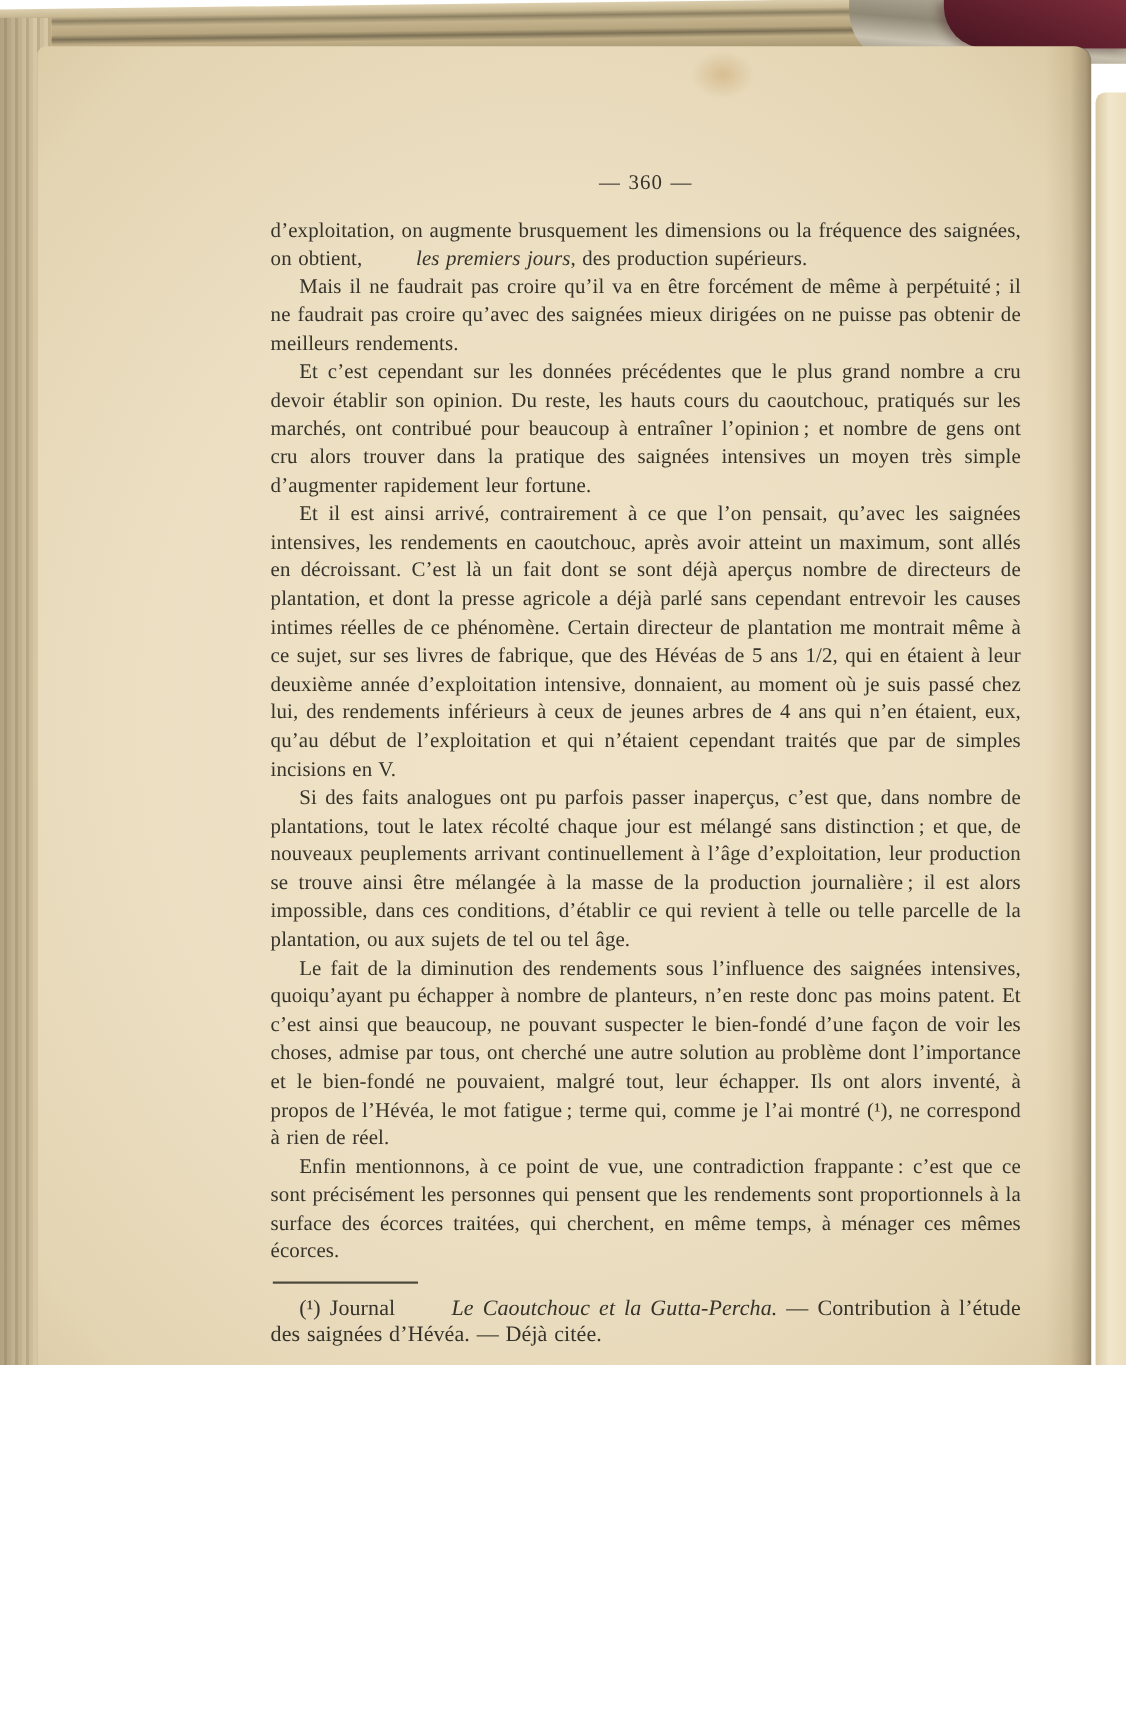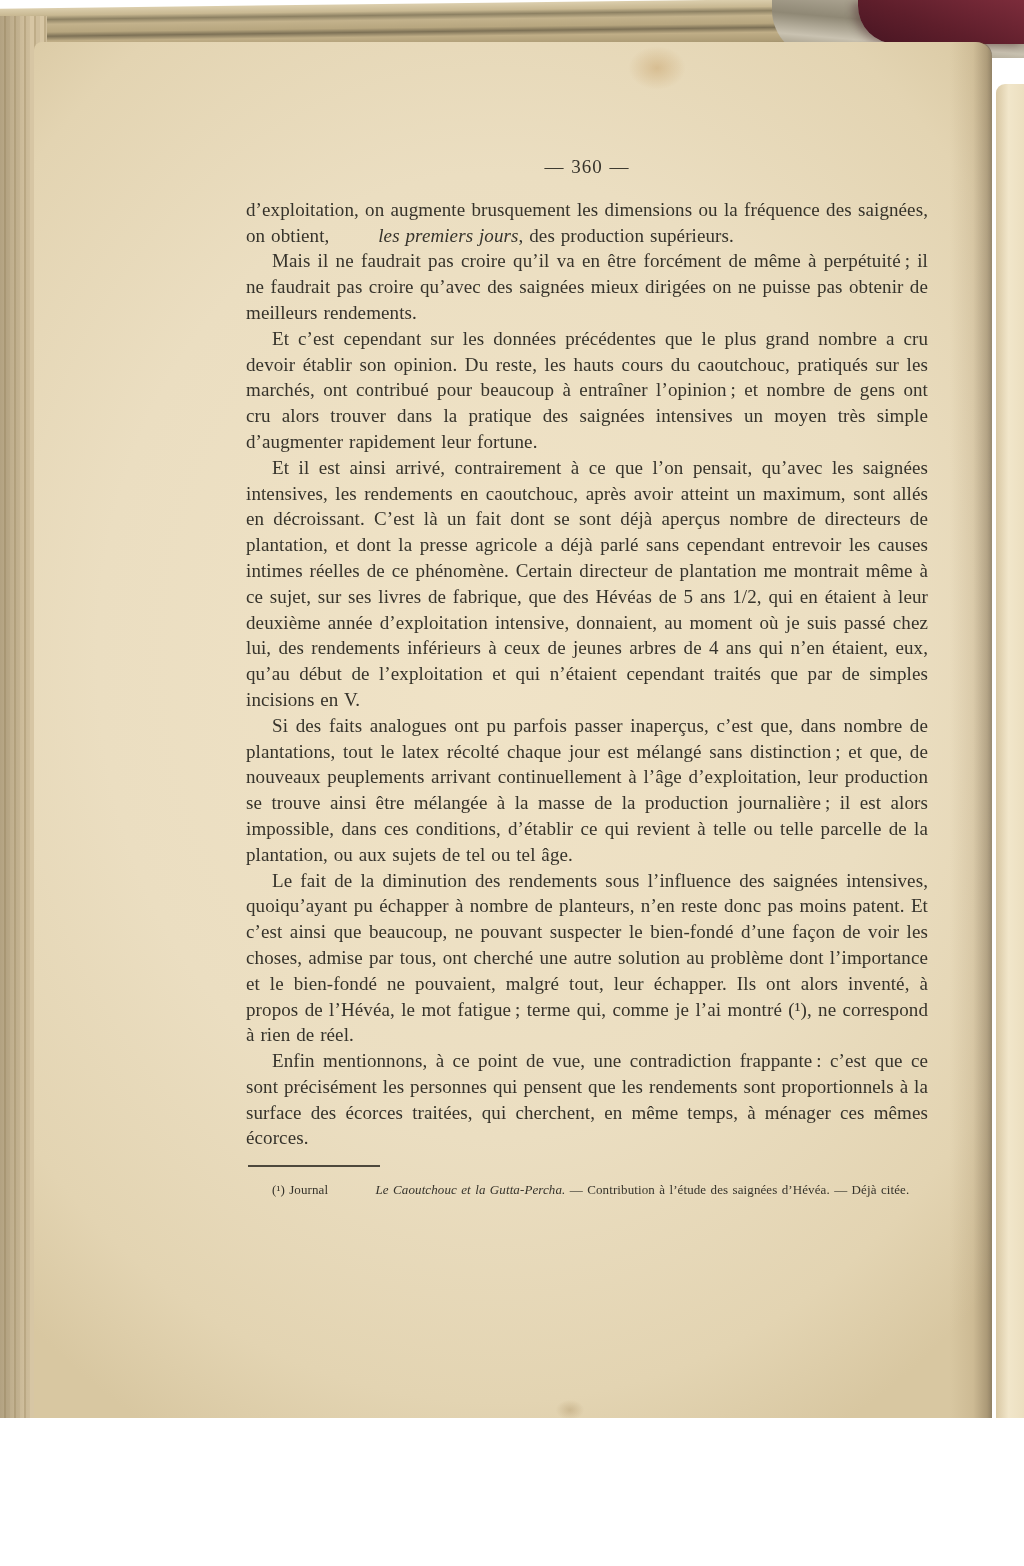--- a/index.html
+++ b/index.html
@@ -1,17 +1,17 @@
 <!DOCTYPE html>
 <html><head>
 <meta charset="utf-8">
 <style>
   html,body { margin:0; padding:0; background:#ffffff; }
   .stage {
-    position:relative; width:1024px; height:1418px; overflow:hidden;
+    position:relative; width:1024px; height:1241px; overflow:hidden;
     background:#ffffff;
     font-family:"Liberation Serif","DejaVu Serif",serif;
   }
 
   
   .top-edges {
     position:absolute; left:-6px; top:-4px; width:1040px; height:60px;
     background:linear-gradient(180deg,
       #dccfae 0%, #c8b892 12%, #8d8163 19%, #c3b28c 27%,
       #b7a67f 40%, #7d7156 47%, #c0ae87 55%, #ab9a74 70%,
@@ -80,21 +80,21 @@
     text-align:justify; word-spacing:1px; letter-spacing:.1px;
   }
   .page-number { text-align:center; font-size:19px; letter-spacing:1px; margin:0 0 17px 0; }
   .para { margin:0; }
   .para.indent { text-indent:26px;font-family:Liberation Serif, serif; }
   .para em, .footnote em { font-style:italic;margin-left:43px; }
   .footnote-rule {
     width:132px; height:0; border:0; border-top:2px solid #4d483c;
     margin:14px 0 11px 2px;
   }
-  .footnote { font-size:13px; line-height:23.5px; text-align:justify; text-indent:26px; margin:0; }
+  .footnote { font-size:20px; line-height:23.5px; text-align:justify; text-indent:26px; margin:0; }
 
   
   .source-bar {
     position:absolute; left:0; top:1540px; width:1024px; height:26px; z-index:10;
     background:#ffffff; display:flex; justify-content:flex-end; align-items:center;
     padding-right:7px; box-sizing:border-box;
     font-family:"Liberation Sans","DejaVu Sans",sans-serif;
     font-size:12px; color:#8f8f8f;
   }
 </style>

